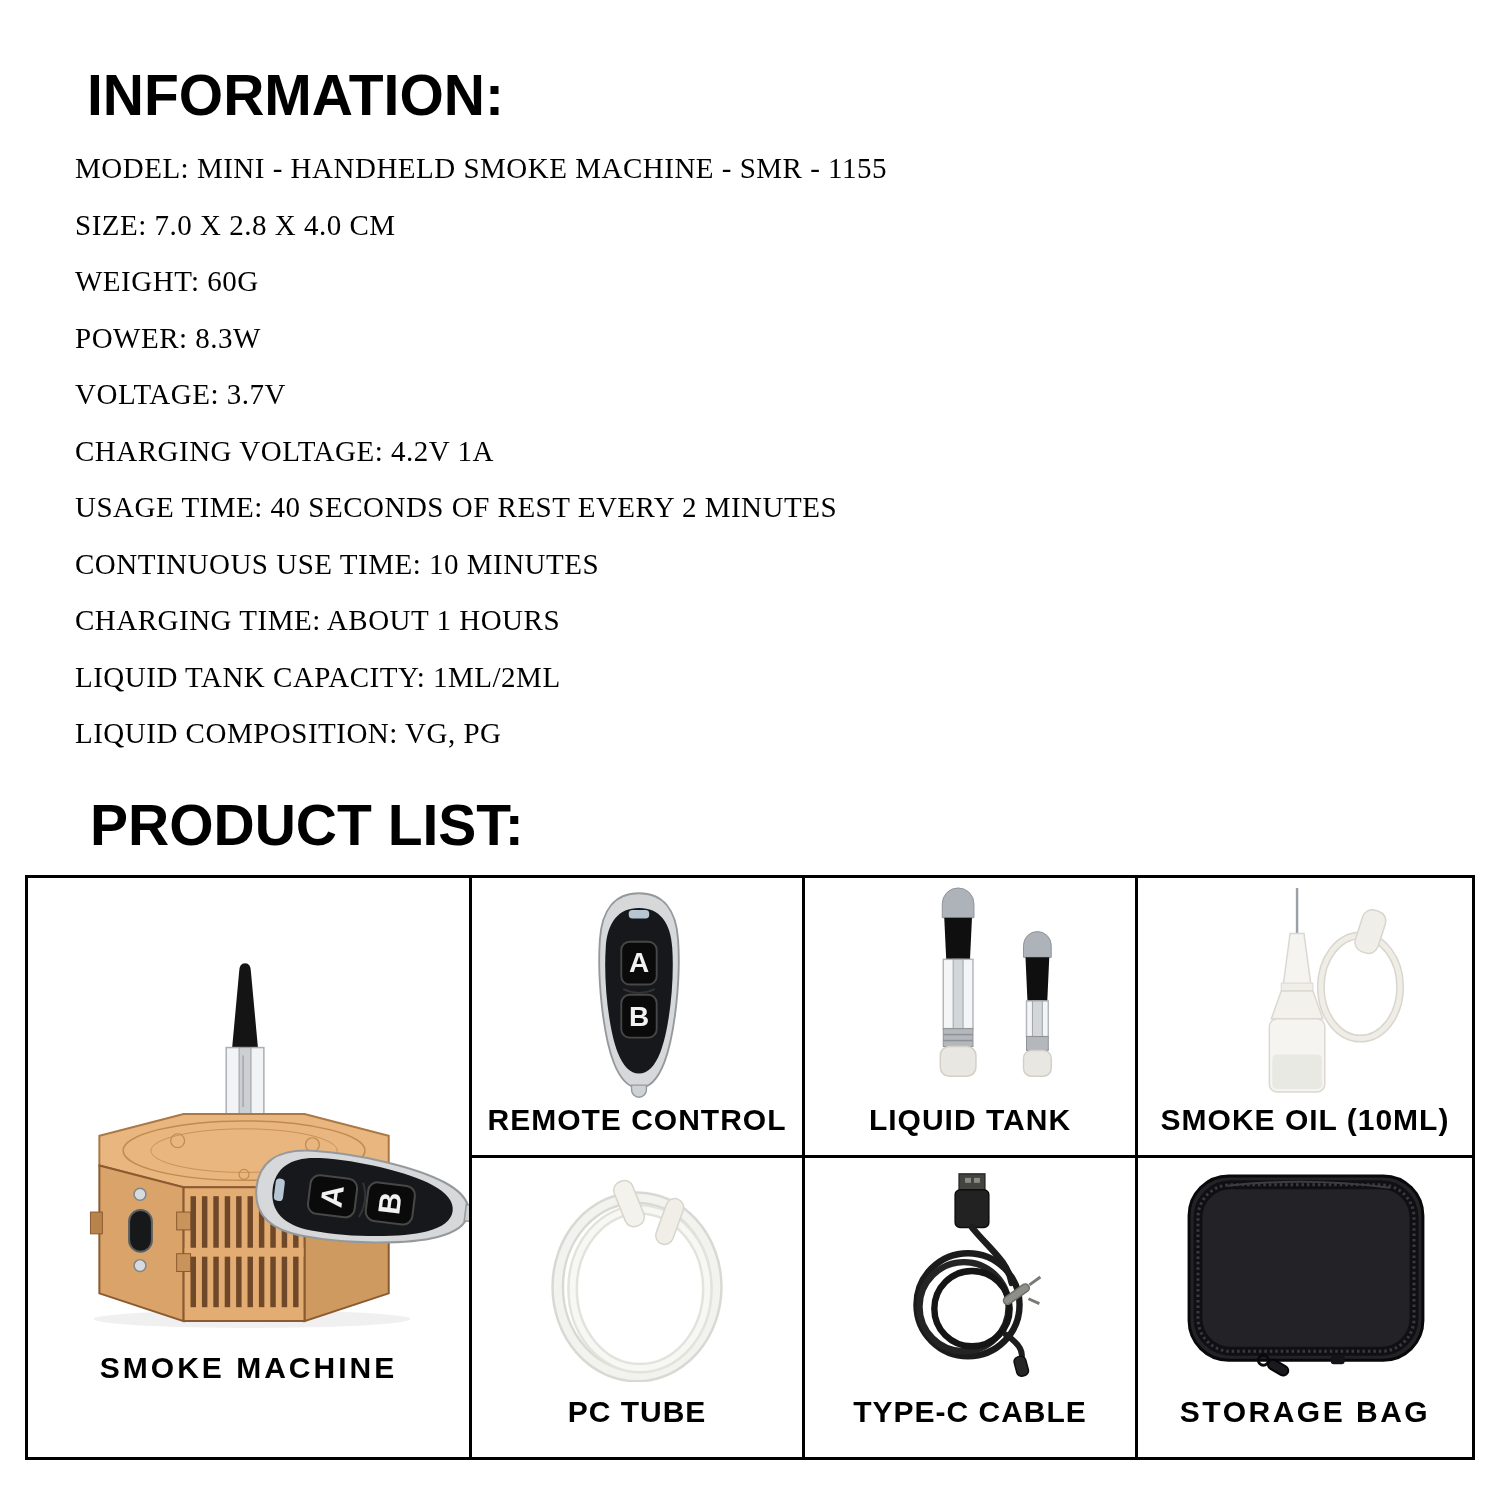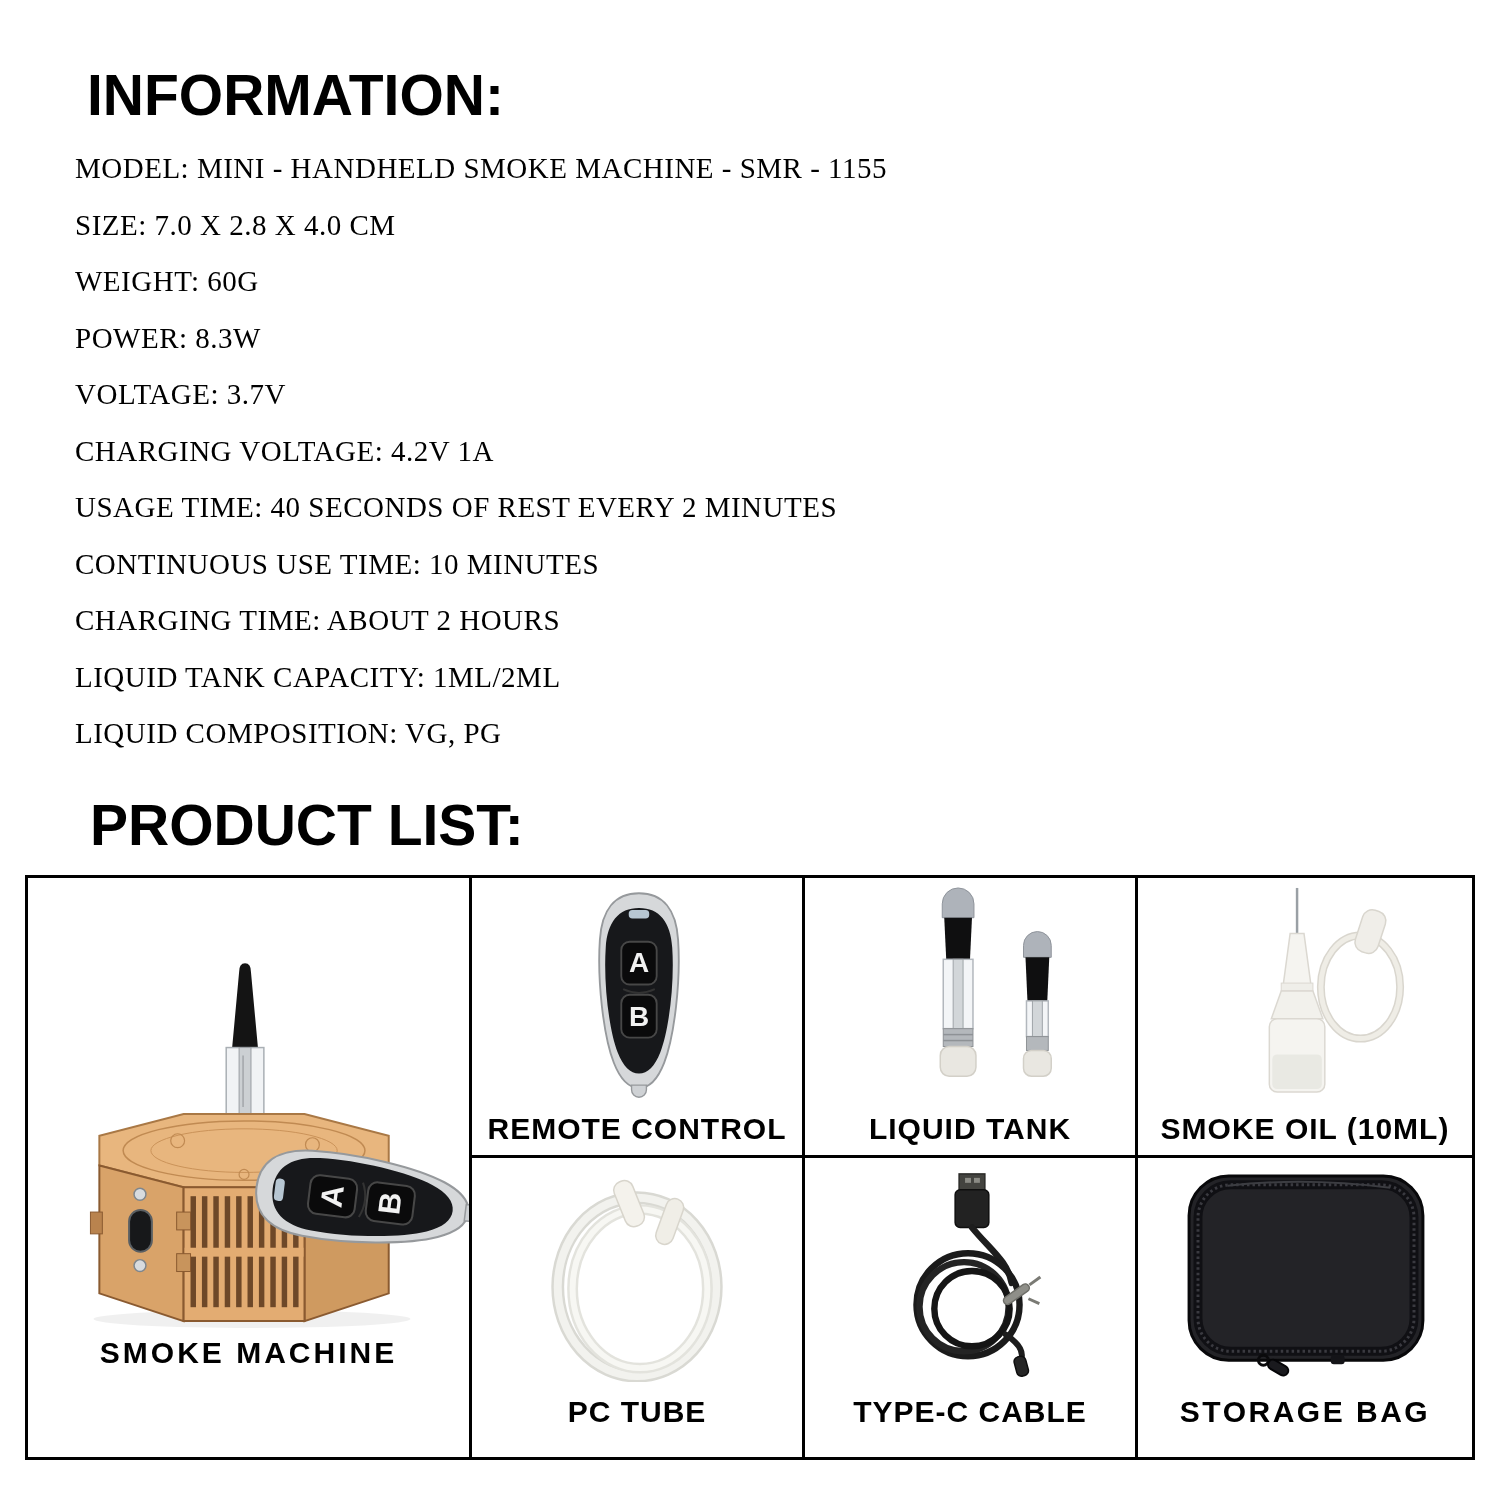--- a/index.html
+++ b/index.html
@@ -26,49 +26,49 @@
     border:3px solid #000;box-sizing:border-box;
     display:grid;
     grid-template-columns:444px 333px 333px 334px;
     grid-template-rows:280px 299px;
     background:#fff;
   }
   .cell{
     display:flex;flex-direction:column;align-items:center;justify-content:flex-start;
     box-sizing:border-box;overflow:hidden;
   }
-  .cell-machine{grid-row:1 / 3;border-right:3px solid #000;}
+  .cell-machine{grid-row:1 / 3;border-right:3px solid #000;gap:15px;}
   .c2,.c3{border-right:3px solid #000;border-bottom:3px solid #000;}
   .c4{border-bottom:3px solid #000;align-items:center;}
   .c5,.c6{border-right:3px solid #000;}
   .cell-img{display:block;margin-top:6px;flex:0 0 auto;}
   .label{
     font-size:30px;font-weight:bold;letter-spacing:1px;color:#000;
     line-height:34px;white-space:pre;
   }
-  .row1-label{margin-top:auto;padding-bottom:9px;}
+  .row1-label{margin-top:auto;padding-bottom:18px;}
   .row2-label{margin-top:auto;padding-bottom:28px;}
   .machine-label{margin-top:2px;letter-spacing:3px;}
   .wide-ls{letter-spacing:2.5px;}
 </style>
 </head>
 <body>
 
 <div class="info">
   <h1 class="h-big">INFORMATION:</h1>
   <div class="specs">
     <div class="spec">MODEL: MINI - HANDHELD SMOKE MACHINE - SMR - 1155</div>
     <div class="spec">SIZE: 7.0 X 2.8 X 4.0 CM</div>
     <div class="spec">WEIGHT: 60G</div>
     <div class="spec">POWER: 8.3W</div>
     <div class="spec">VOLTAGE: 3.7V</div>
     <div class="spec">CHARGING VOLTAGE: 4.2V 1A</div>
     <div class="spec">USAGE TIME: 40 SECONDS OF REST EVERY 2 MINUTES</div>
     <div class="spec">CONTINUOUS USE TIME: 10 MINUTES</div>
-    <div class="spec">CHARGING TIME: ABOUT 2 HOURS</div>
+    <div class="spec">CHARGING TIME: ABOUT 1 HOURS</div>
     <div class="spec">LIQUID TANK CAPACITY: 1ML/2ML</div>
     <div class="spec">LIQUID COMPOSITION: VG, PG</div>
   </div>
 </div>
 
 <h1 class="h-big product-heading">PRODUCT LIST:</h1>
 
 <div class="grid">
 
   <div class="cell cell-machine">

